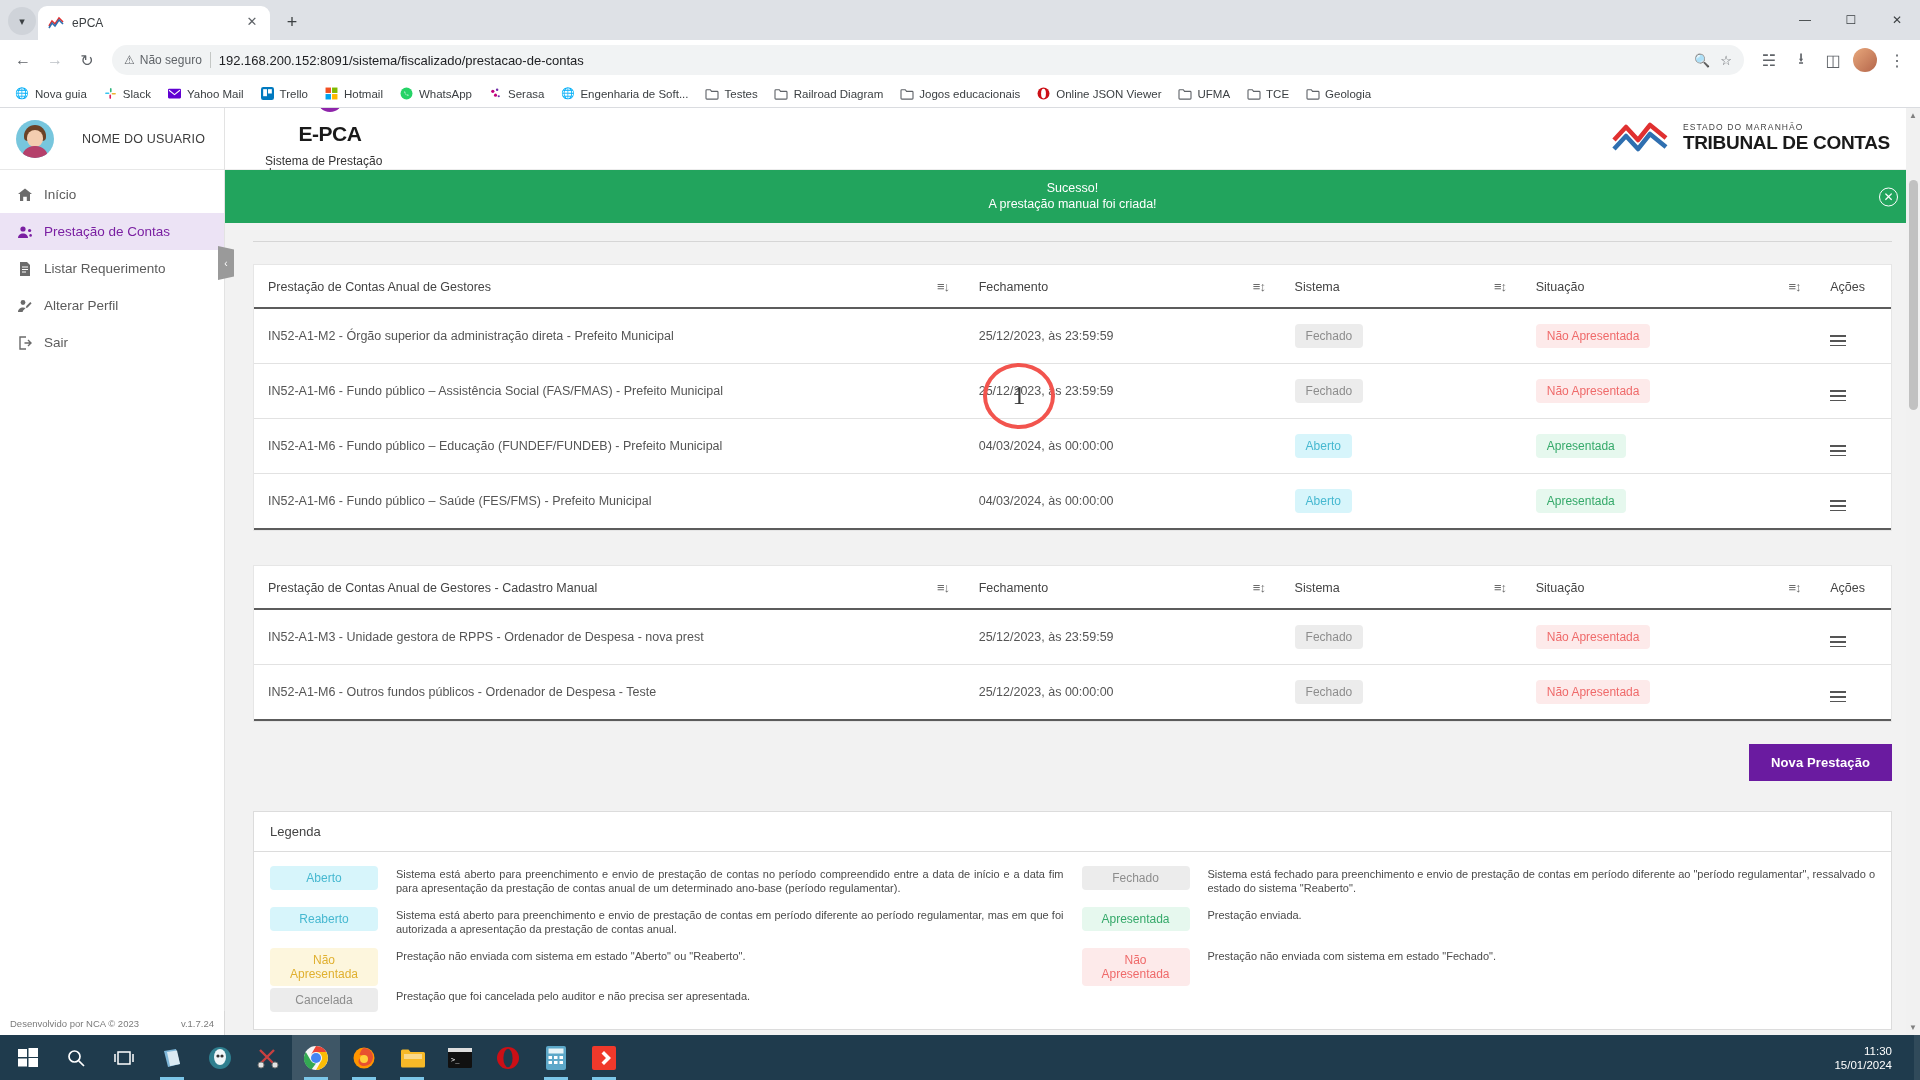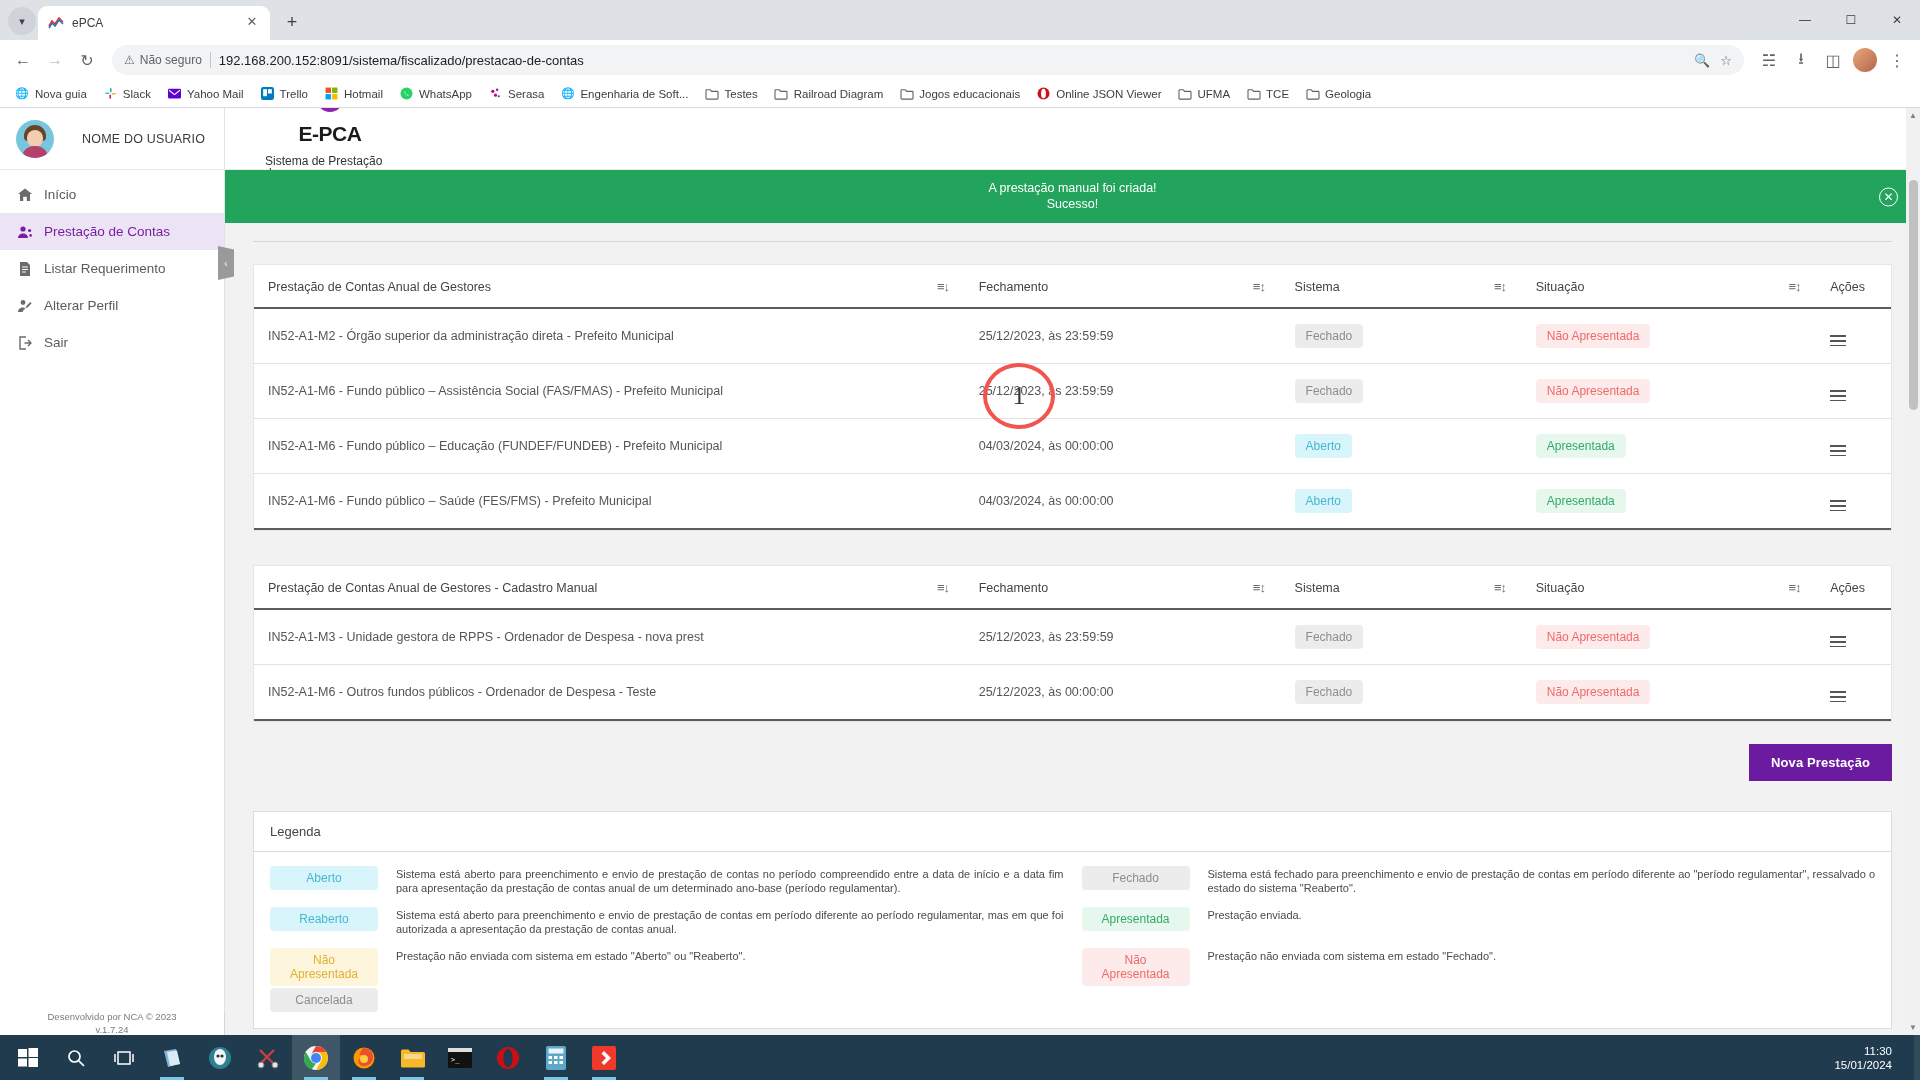--- a/index.html
+++ b/index.html
@@ -158,21 +158,21 @@
   .legend { background: #fff; border: 1px solid #dcdcdc; margin: 30px 28px 0; }
   .legend-title { padding: 12px 16px; font-size: 13px; color: #444; border-bottom: 1px solid #dcdcdc; }
   .legend-grid { display: grid; grid-template-columns: 108px 1fr 108px 1fr; column-gap: 18px; row-gap: 0; padding: 12px 16px 16px; align-items: start; }
   .legend-badge-cell { padding-top: 2px; }
   .legend-badge-cell .badge { width: 100%; box-sizing: border-box; }
   .legend-text { font-size: 11px; line-height: 14px; color: #4a4a4a; text-align: justify; padding-top: 3px; padding-bottom: 10px; }
 
   .footer {
     position: absolute; left: 0; bottom: 0; width: 225px; height: 24px; background: #fff;
     display: flex; align-items: center; justify-content: space-between; padding: 0 10px;
-    border-right: 1px solid #d8d8d8; font-size: 9.5px; color: #7b7b7b; flex-direction: column;
+    border-right: 1px solid #d8d8d8; font-size: 9.5px; color: #7b7b7b;
   }
 
   .scrollbar-v {
     position: absolute; right: 0; top: 0; width: 14px; height: 927px; background: #f1f1f1;
   }
   .scrollbar-thumb { position: absolute; right: 2px; top: 72px; width: 9px; height: 230px; background: #c1c1c1; border-radius: 5px; }
   .scroll-arrow { position: absolute; right: 2px; width: 10px; text-align: center; font-size: 8px; color: #808080; }
 
   
   .annot {
@@ -453,25 +453,37 @@
                 <rect x="5" y="18" width="14" height="2.2" rx="1"></rect>
                 <path d="M6 11h12v1.6H6z"></path>
               </svg>
           </span>
           <span class="logo-epca">E-PCA</span>
           <span class="logo-sub">
             <span style="display:block">Sistema de Prestação de</span>
             <span style="display:block">Contas Anual Eletrônica</span>
           </span>
         </div>
+        <div class="logo-right">
+          <span>
+            <svg width="62" height="34" viewBox="0 0 62 34">
+              <path d="M2 20 L14 7 L26 20 L38 5 L54 18" fill="none" stroke="#e03030" stroke-width="4.5" stroke-linejoin="round"></path>
+              <path d="M2 29 L14 16 L26 29 L38 14 L54 27" fill="none" stroke="#2f6fb0" stroke-width="4.5" stroke-linejoin="round"></path>
+            </svg>
+          </span>
+          <span style="line-height:1.1">
+            <span class="tce-txt-top" style="display:block">ESTADO DO MARANHÃO</span>
+            <span class="tce-txt-main" style="display:block">TRIBUNAL DE CONTAS</span>
+          </span>
+        </div>
       </div>
 
       <div class="alert">
+        <div>Sucesso!</div>
         <div>A prestação manual foi criada!</div>
-        <div>Sucesso!</div>
         <span class="alert-close">✕</span>
       </div>
 
       <div class="scrollarea">
         <div class="topline"></div>
 
         <div class="card">
           <table class="tbl">
             <thead>
                 <tr>
@@ -618,20 +630,21 @@
             <div class="legend-text">Sistema está aberto para preenchimento e envio de prestação de contas em período diferente ao período regulamentar, mas em que foi autorizada a apresentação da prestação de contas anual.</div>
             <div class="legend-badge-cell"><span class="badge b-apresentada">Apresentada</span></div>
             <div class="legend-text">Prestação enviada.</div>
 
             <div class="legend-badge-cell"><span class="badge b-naoamarelo">Não Apresentada</span></div>
             <div class="legend-text">Prestação não enviada com sistema em estado "Aberto" ou "Reaberto".</div>
             <div class="legend-badge-cell"><span class="badge b-nao">Não Apresentada</span></div>
             <div class="legend-text">Prestação não enviada com sistema em estado "Fechado".</div>
 
             <div class="legend-badge-cell"><span class="badge b-cancelada">Cancelada</span></div>
+            <div class="legend-text">Prestação que foi cancelada pelo auditor e não precisa ser apresentada.</div>
             <div></div>
             <div></div>
 
           </div>
         </div>
       </div>
 
       <div class="annot">
         <span>1</span>
       </div>

